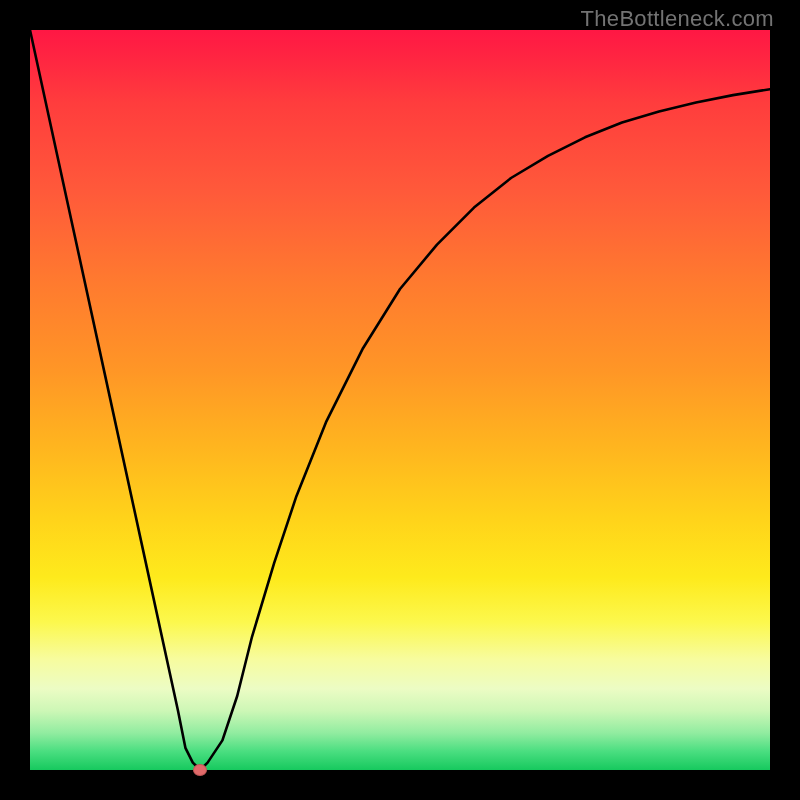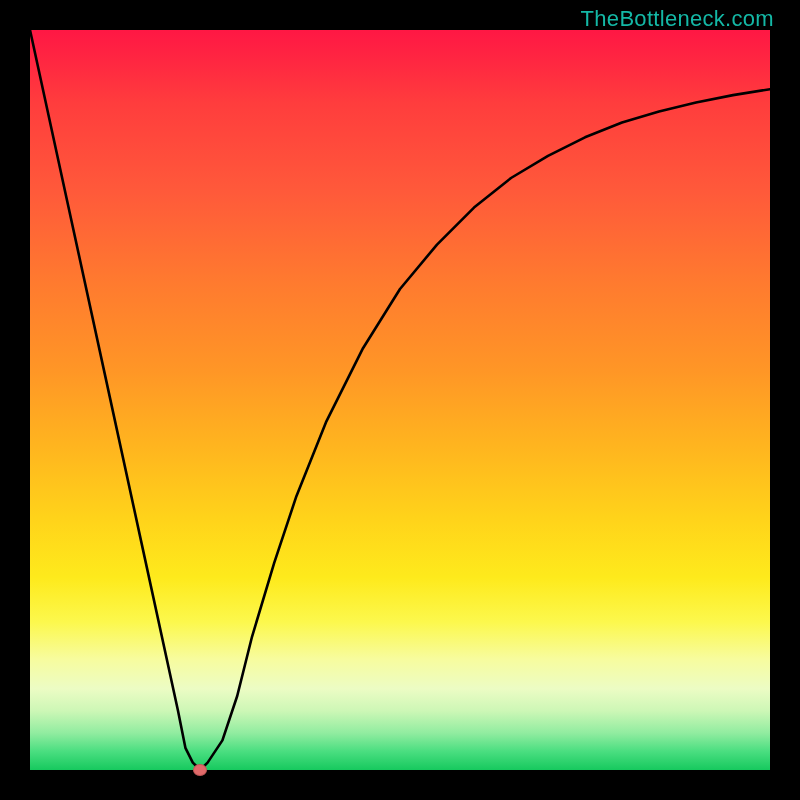--- a/index.html
+++ b/index.html
@@ -40,21 +40,21 @@
       #cdf7b6 92%,
       #91eca0 95%,
       #4ade80 97.5%,
       #16c95e 100%
     );
   }
   .watermark {
     position: absolute;
     top: 6px;
     right: 26px;
-    color: #14b8a6;
+    color: #737373;
     font-size: 22px;
     letter-spacing: 0.3px;
     user-select: none;
   }
   svg.curve {
     position: absolute;
     left: 0;
     top: 0;
   }
   .marker {

